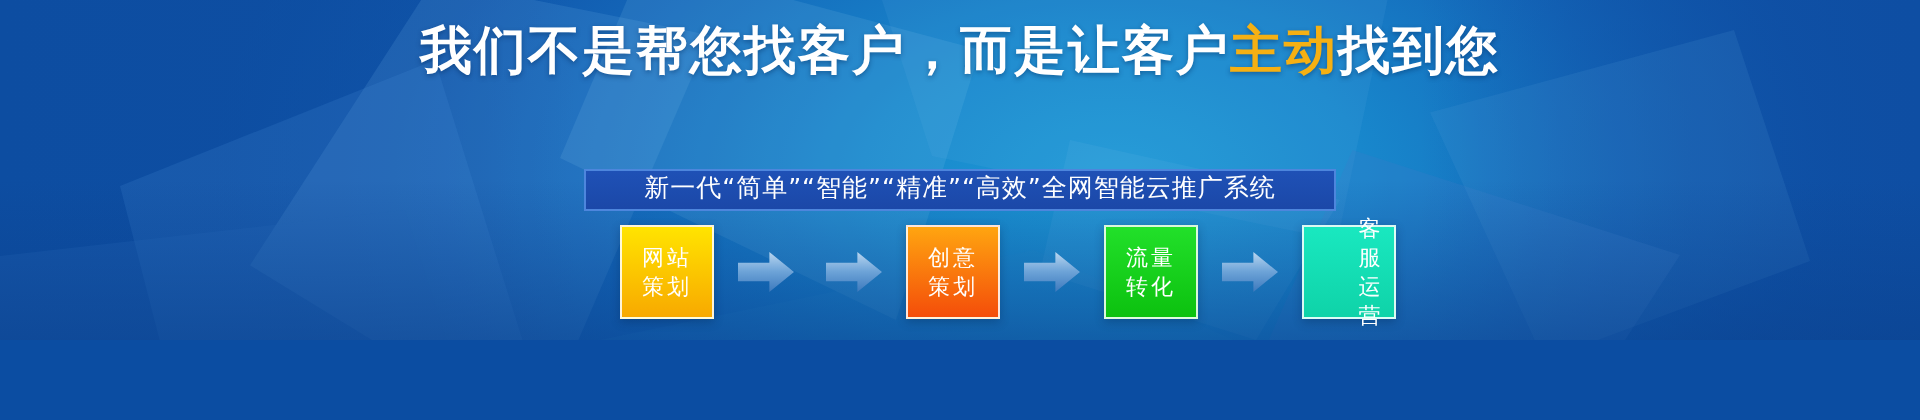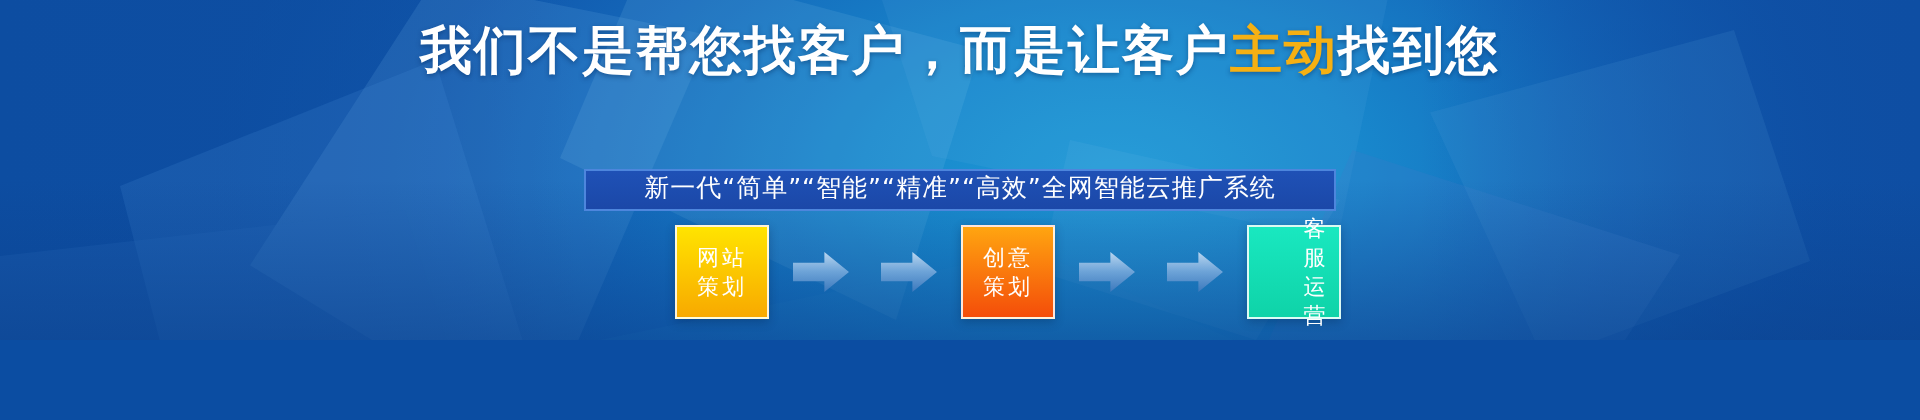--- a/index.html
+++ b/index.html
@@ -224,20 +224,24 @@
 
     <div class="step" id="step-2" style="background: linear-gradient(rgb(255, 165, 16) 0%, rgb(244, 77, 10) 100%); text-align: center;">
       <span class="ln">创意</span>
       <span class="ln">策划</span>
     </div>
 
     <div class="arrow-wrap">
       <div class="arrow"></div>
     </div>
 
+    <div class="step" id="step-3" style="background: linear-gradient(rgb(34, 224, 42) 0%, rgb(12, 193, 15) 100%);">
+      <span class="ln">流量</span>
+      <span class="ln">转化</span>
+    </div>
 
     <div class="arrow-wrap">
       <div class="arrow"></div>
     </div>
 
     <div class="step" id="step-4" style="background: linear-gradient(rgb(25, 232, 192) 0%, rgb(15, 211, 168) 100%); padding-left: 44px;">
       <span class="ln">客服</span>
       <span class="ln">运营</span>
     </div>
 

